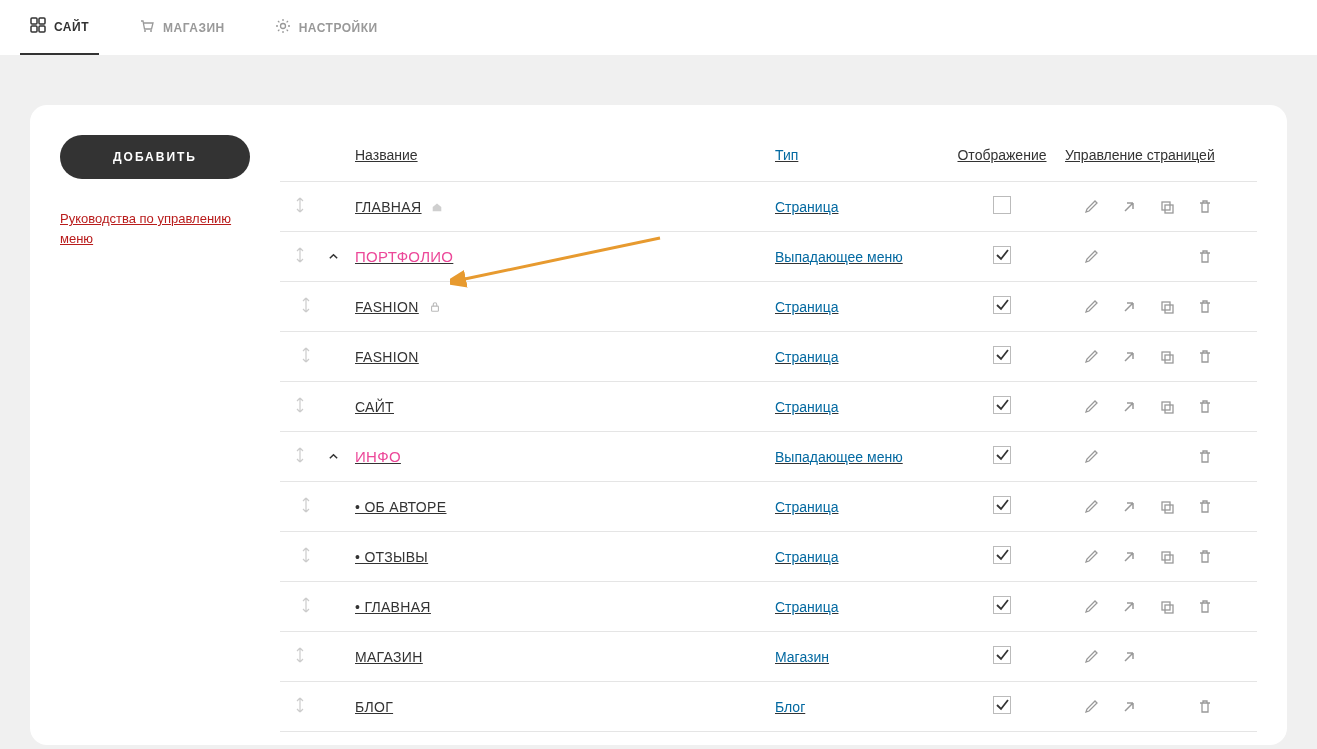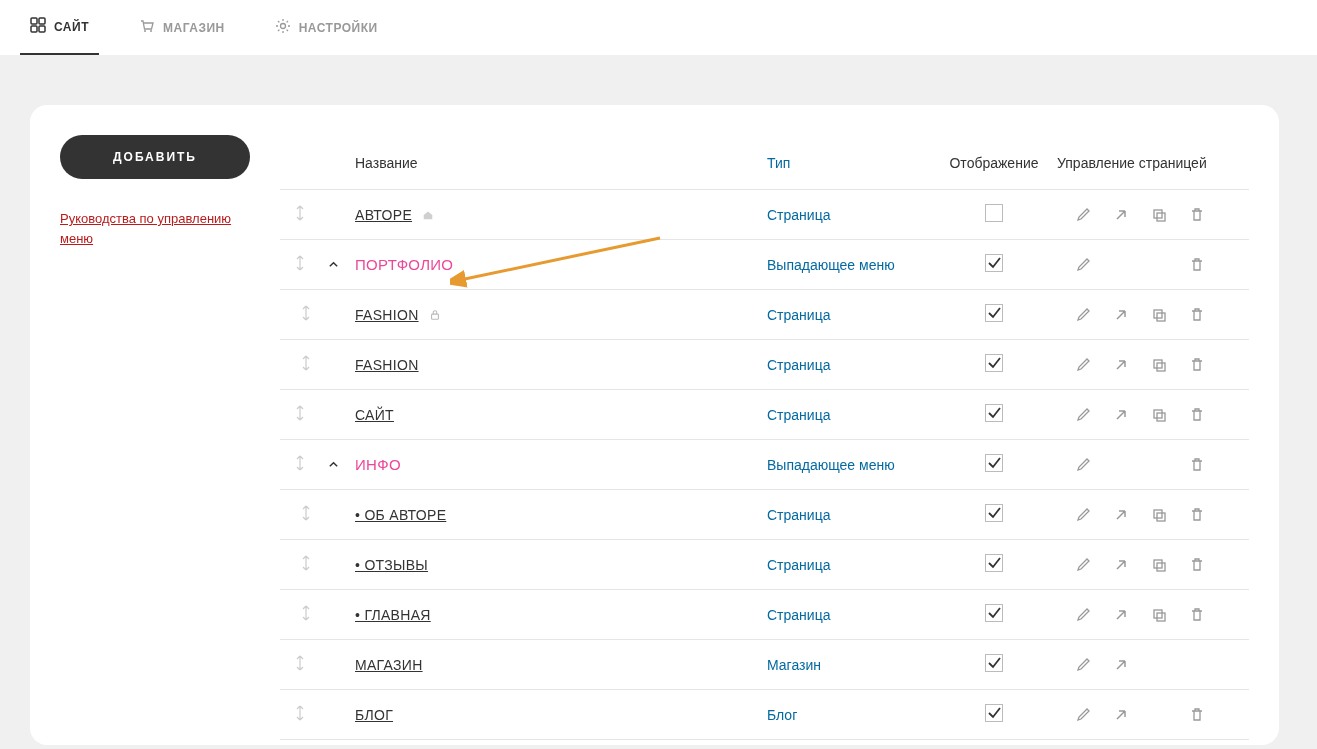--- a/index.html
+++ b/index.html
@@ -27,21 +27,21 @@
     color: #999;
     height: 55px;
     padding: 0 10px;
     cursor: pointer;
     text-transform: uppercase;
   }
   .topnav-item.active { color: #333; border-bottom: 2px solid #333; }
   .topnav-item svg { width: 16px; height: 16px; }
   .workspace {
     display: flex;
-    margin: 50px 38px 0 30px;
+    margin: 50px 30px 0 30px;
     background: #fff;
     min-height: 640px;
     border-radius: 17px;
   }
   .sidebar {
     width: 250px;
     padding: 30px 30px 0 30px;
   }
   .add-btn {
     background: #333;
@@ -64,21 +64,21 @@
   .guide-link {
     display: block;
     margin-top: 30px;
     font-size: 13px;
     color: #b91c1c;
     text-decoration: underline;
     line-height: 1.5;
     cursor: pointer;
     width: 180px;
   }
-  .table-wrap { flex: 1; padding-right: 30px; padding-top: 38px; }
+  .table-wrap { flex: 1; padding-right: 30px; padding-top: 30px; text-decoration: underline; }
   table { width: 100%; border-collapse: collapse; }
   thead th {
     text-align: left;
     font-weight: 400;
     font-size: 14px;
     color: #333;
     padding: 12px 8px 18px 8px;
     border-bottom: 1px solid #e5e5e5;
     white-space: nowrap;
   }
@@ -254,21 +254,21 @@
         </tr>
       </thead>
       <tbody id="tbody">
           <tr>
             <td class="col-drag"><span class="drag-handle"><svg viewBox="0 0 12 18">
                   <use href="#ic-drag"></use>
                 </svg></span></td>
             <td class="col-collapse"></td>
             <td class="col-name">
               <div class="name-cell">
-                <a class="name-link">АВТОРЕ</a>
+                <a class="name-link">ГЛАВНАЯ</a>
                 <span class="mini-icon">
                   <svg viewBox="0 0 14 14">
                     <use href="#ic-home"></use>
                   </svg>
                 </span>
               </div>
             </td>
             <td class="col-type">Страница</td>
             <td class="col-vis"><span class="vis-box "></span></td>
             <td class="col-actions">

